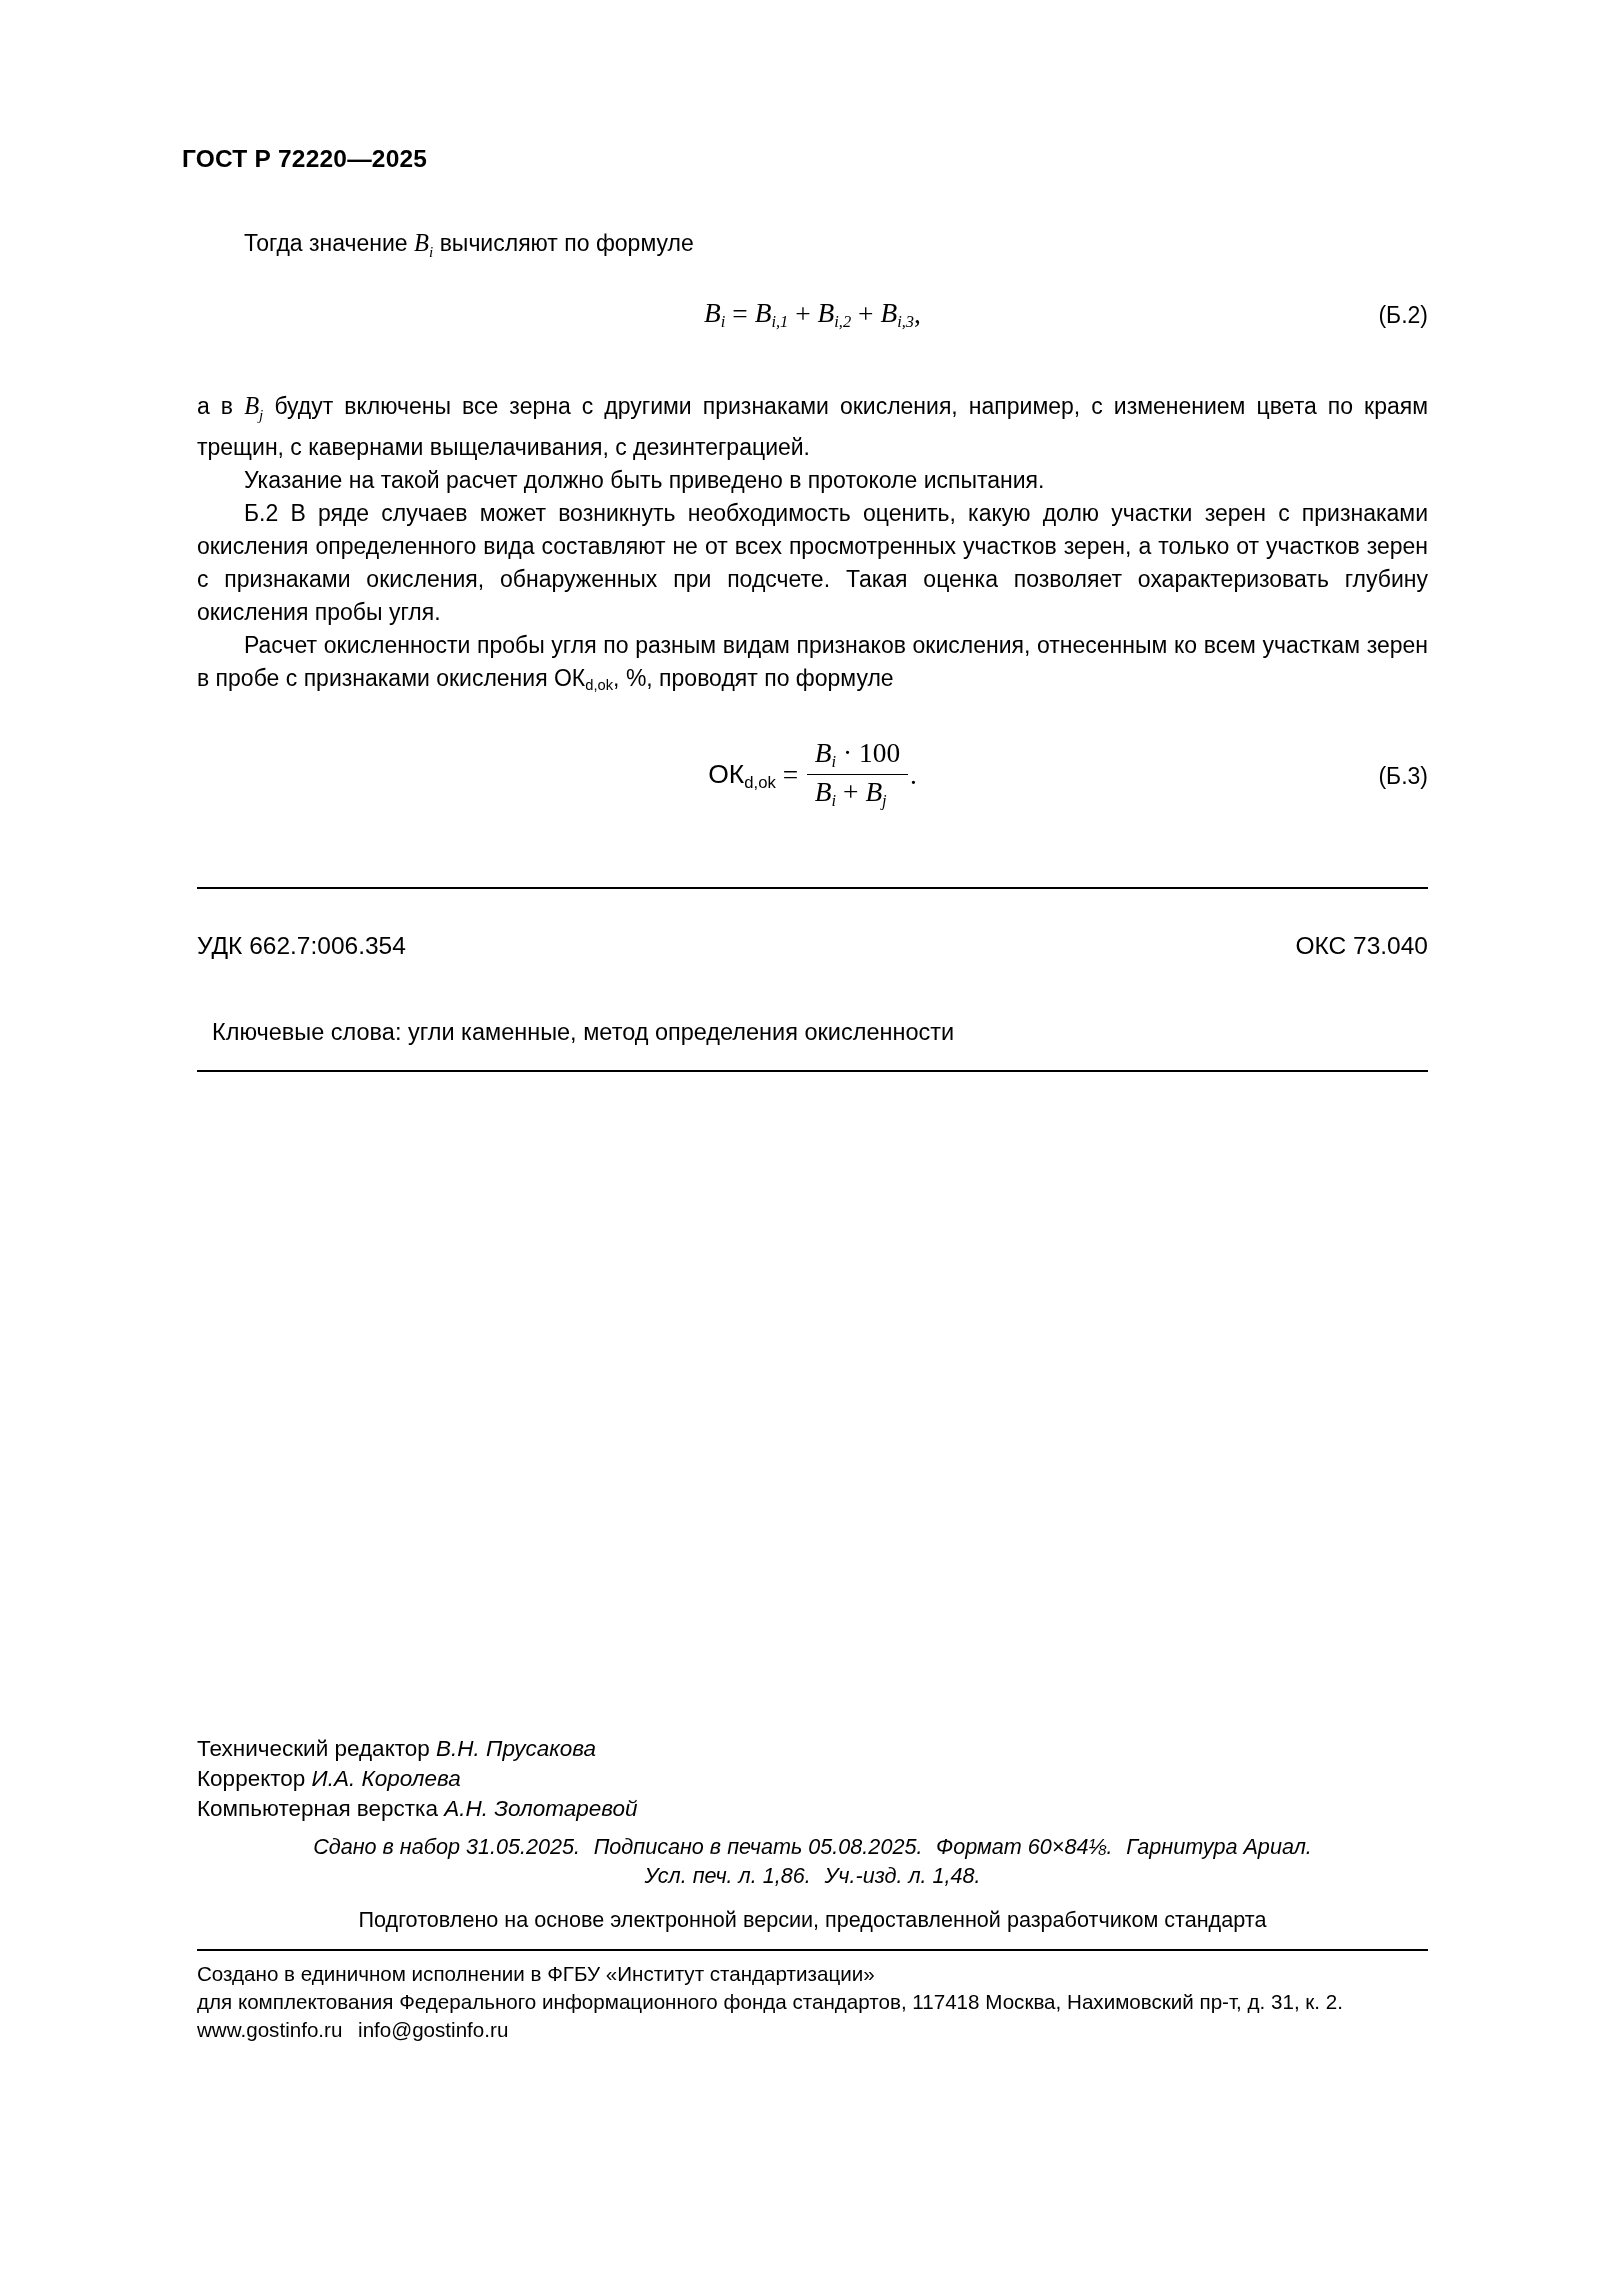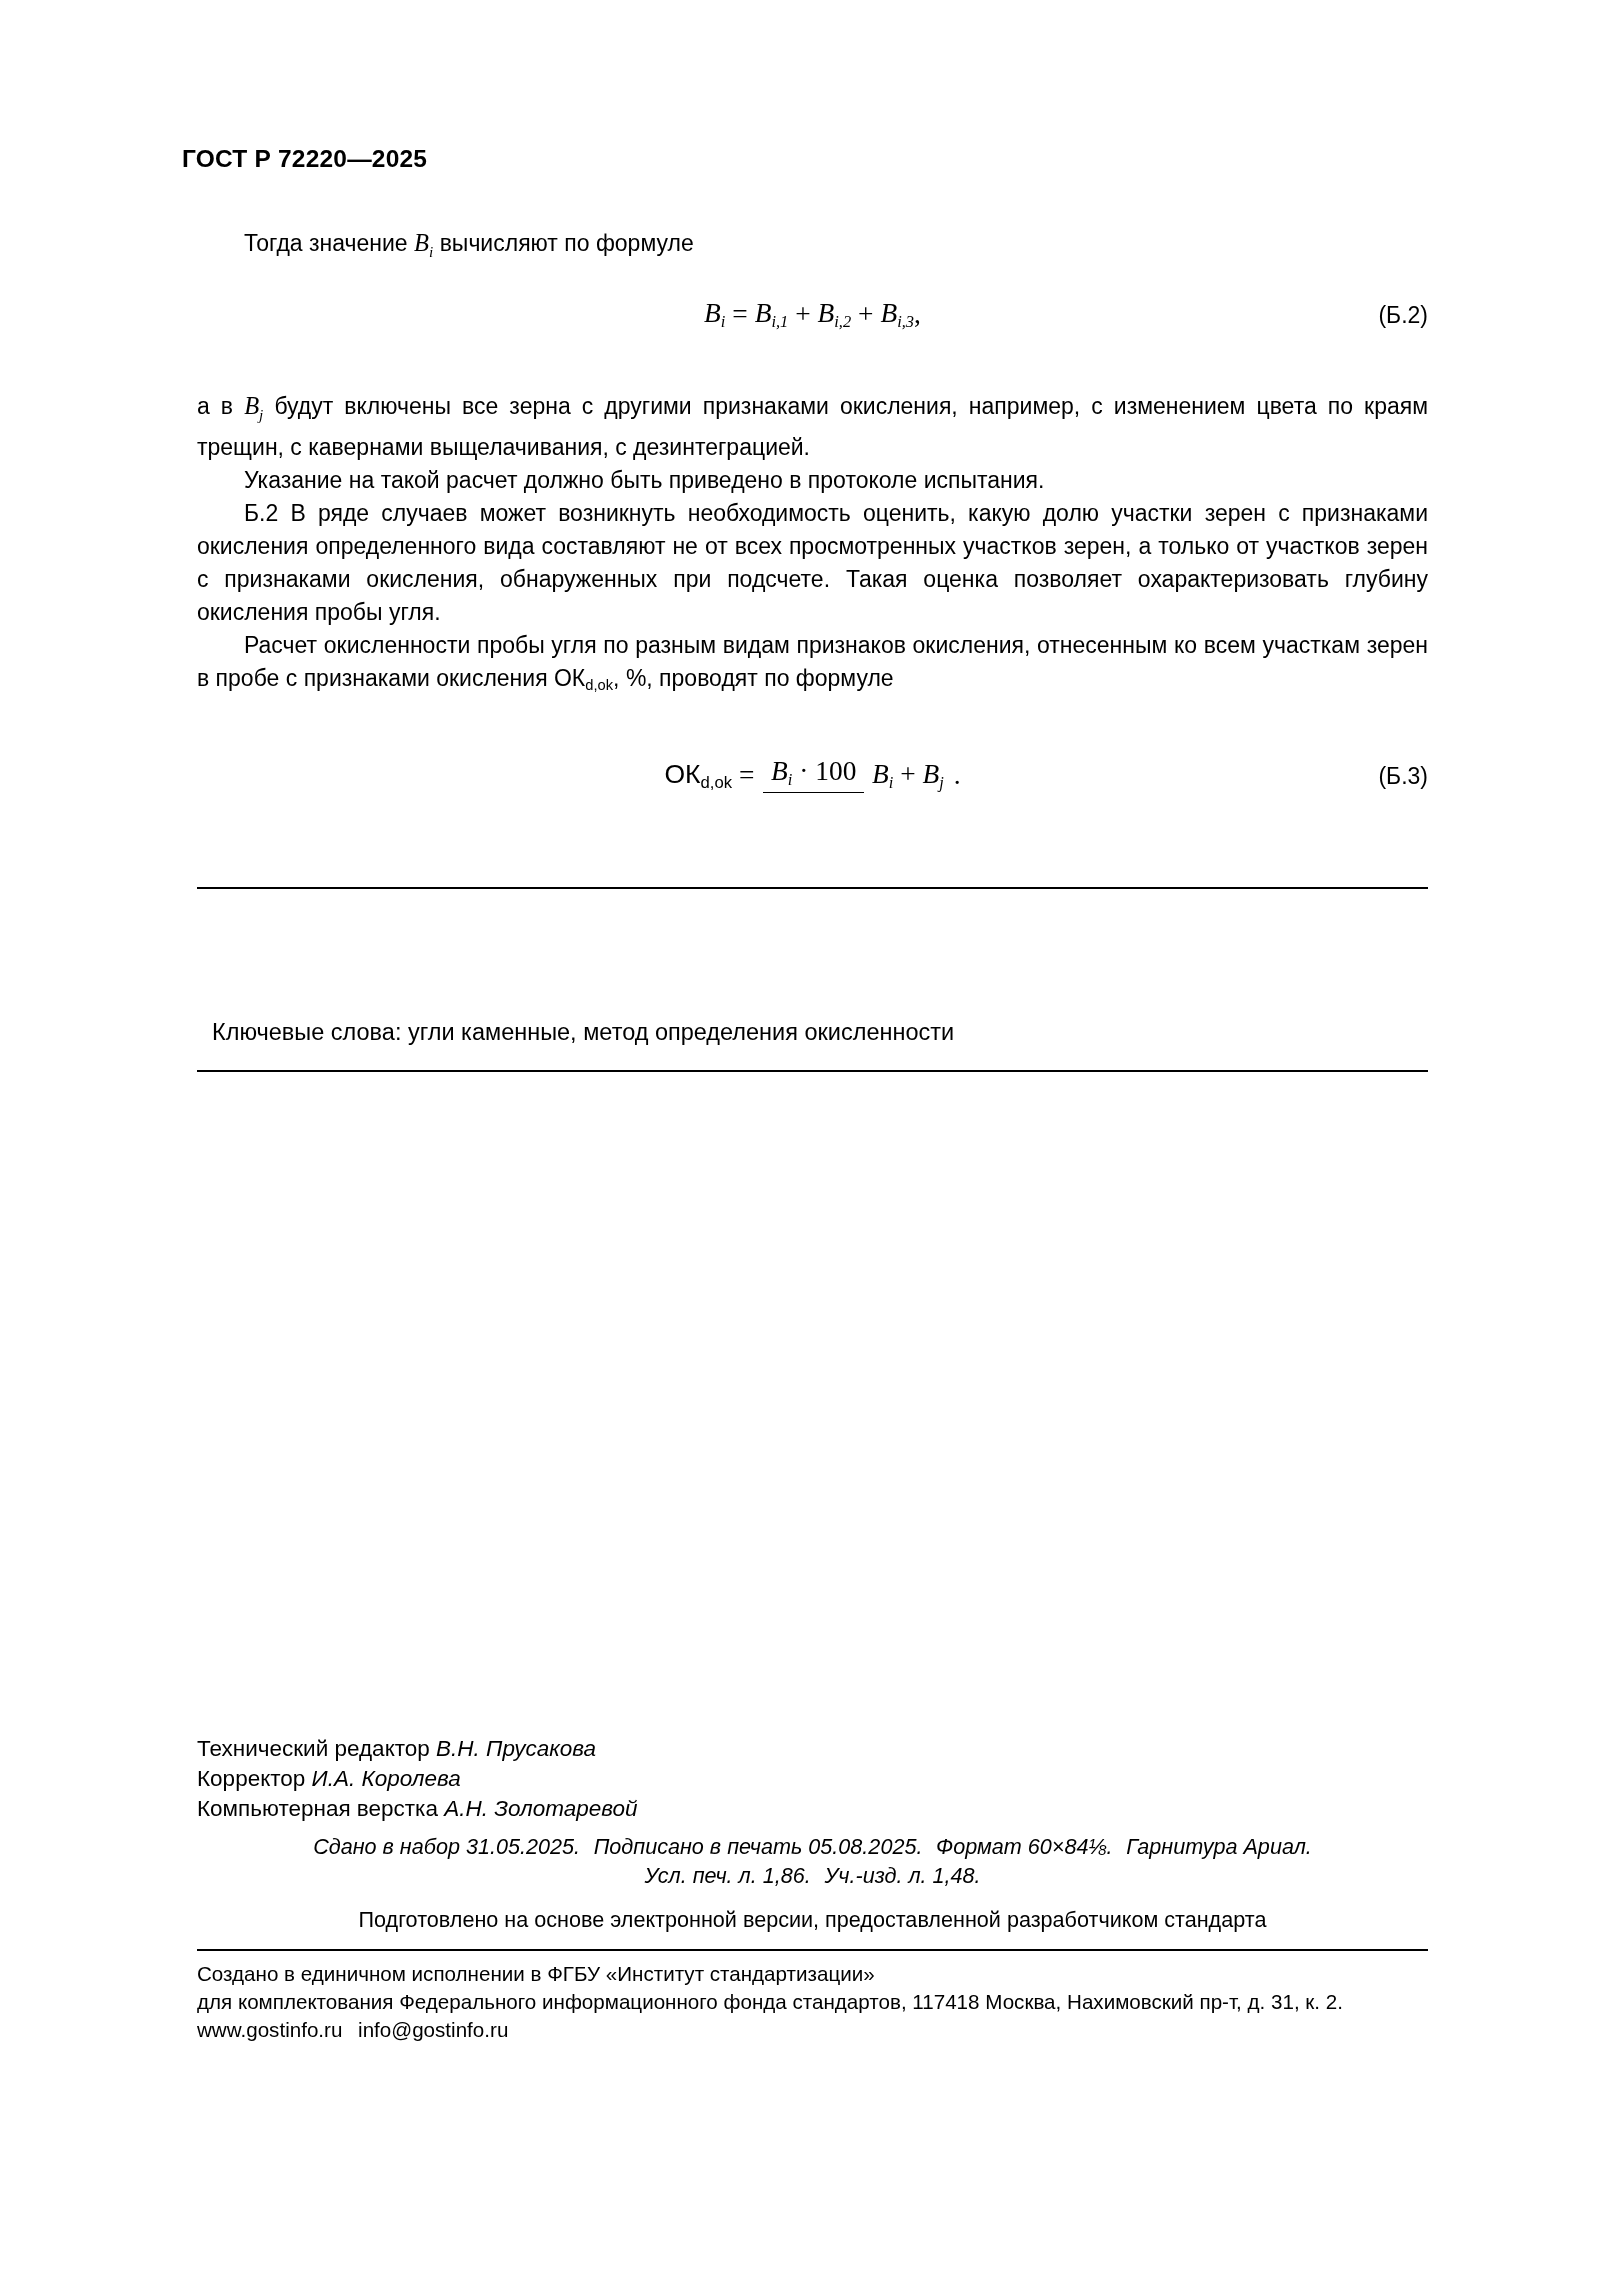--- a/index.html
+++ b/index.html
@@ -103,22 +103,22 @@
   }
   .formula .op {
     padding: 0 6.9px;
     font-style: normal;
   }
   .formula .roman { font-style: normal; }
 
   
   .frac {
     display: inline-flex;
-    flex-direction: row;
-    align-items: flex-end;
+    flex-direction: column;
+    align-items: flex-start;
     vertical-align: middle;
     margin: 0 2px;
     position: relative;
     top: -1px;
   }
   .frac > .num {
     padding: 0 7.8px 2px 7.8px;
     border-bottom: 1.6px solid #000;
     line-height: 1.15;
   }
@@ -268,20 +268,24 @@
       </div>
       <div class="formula-num">(Б.3)</div>
     </div>
 
   </div>
 
   <div class="rule" id="rule-top"></div>
   <div class="rule" id="rule-middle"></div>
   <div class="rule" id="rule-bottom"></div>
 
+  <div class="udk-row">
+    <span>УДК 662.7:006.354</span>
+    <span>ОКС 73.040</span>
+  </div>
 
   <div class="keywords">Ключевые слова: угли каменные, метод определения окисленности</div>
 
   <div class="colophon">
     <div><span>Технический редактор </span><span class="nm">В.Н. Прусакова</span></div>
     <div><span>Корректор </span><span class="nm">И.А. Королева</span></div>
     <div><span>Компьютерная верстка </span><span class="nm">А.Н. Золотаревой</span></div>
   </div>
 
   <div class="imprint">

